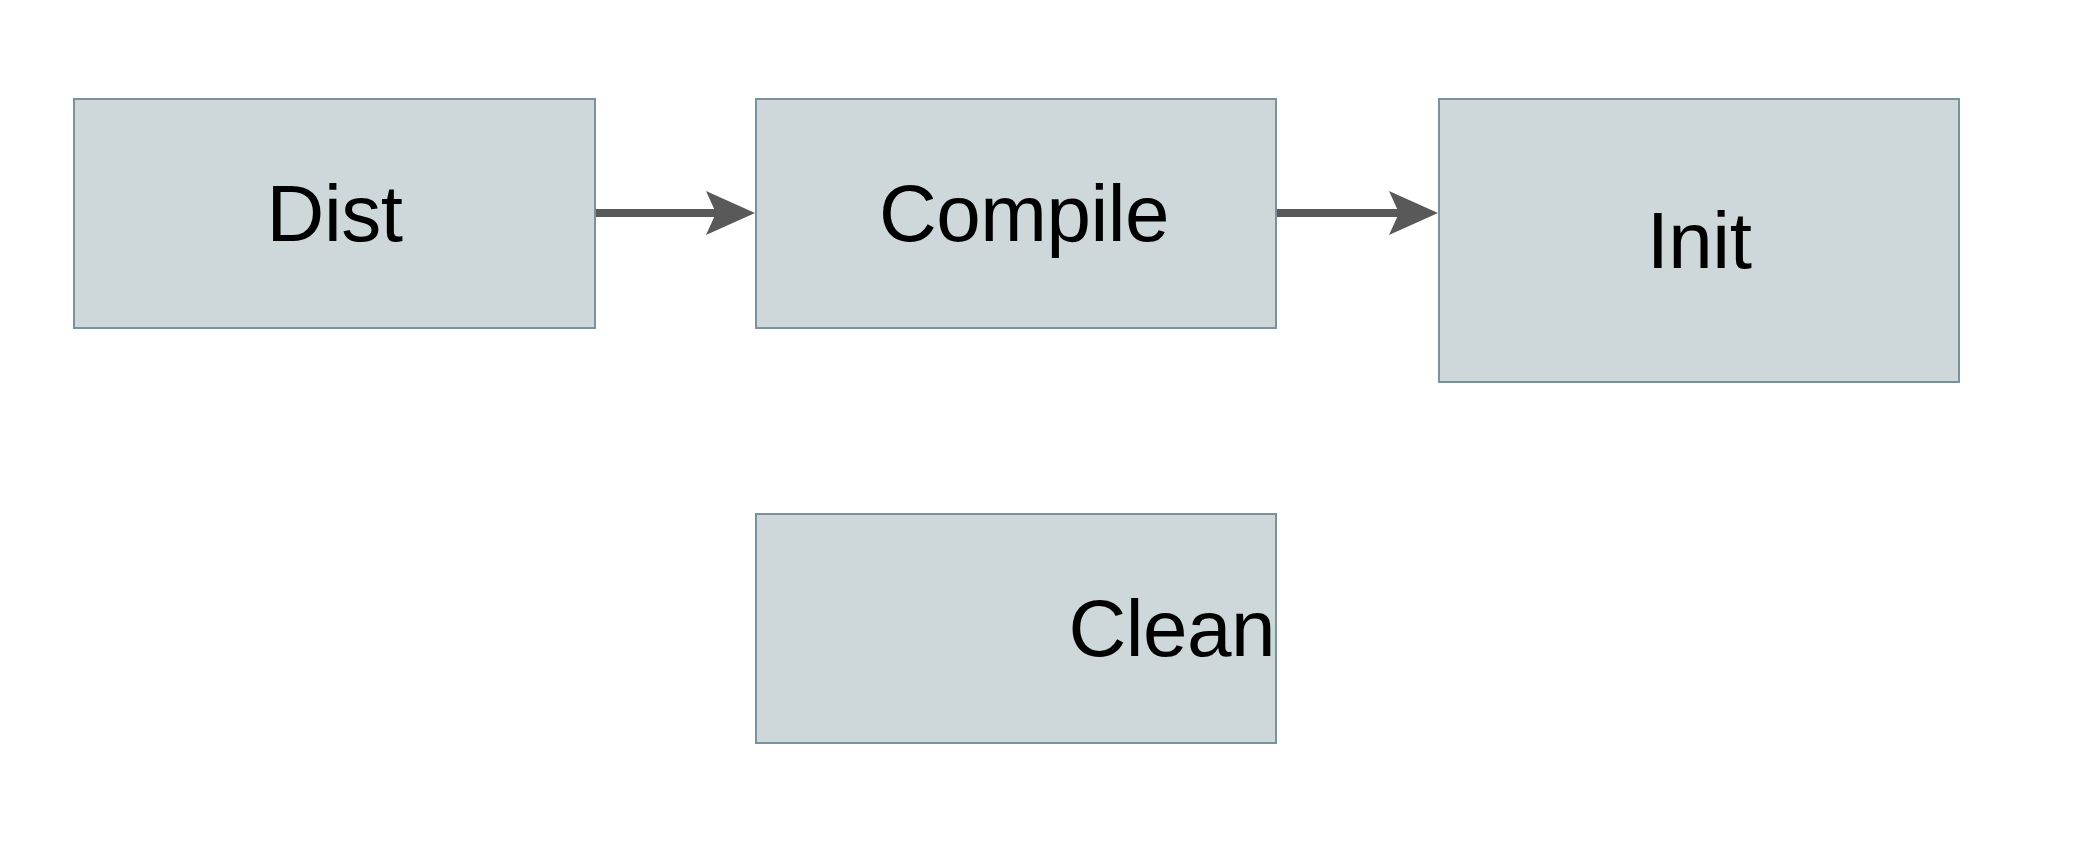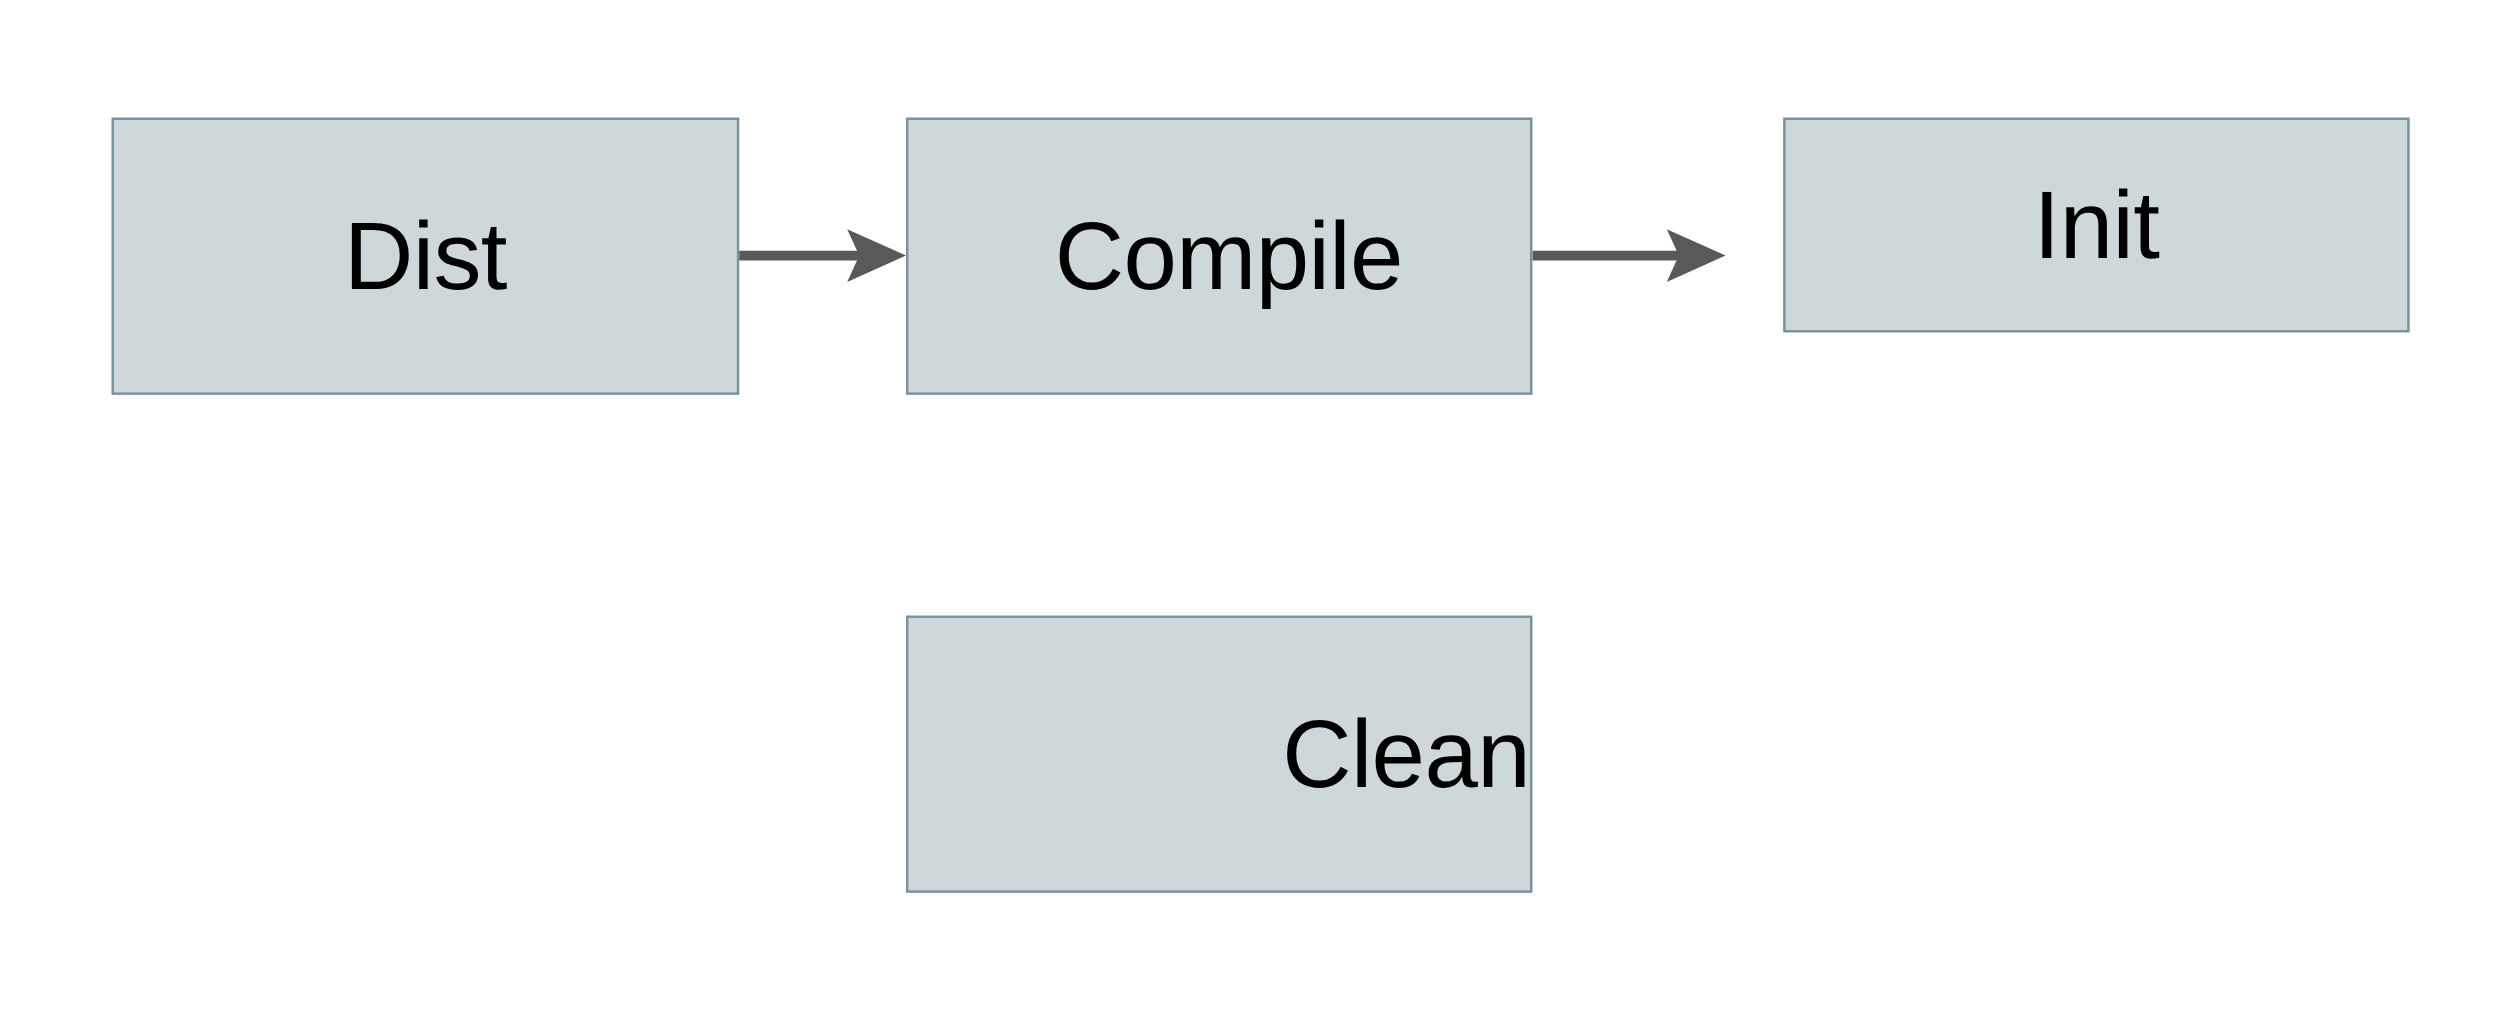--- a/index.html
+++ b/index.html
@@ -31,23 +31,23 @@
     font-family: "Liberation Sans", "DejaVu Sans", sans-serif;
     font-size: 80px;
     font-weight: 400;
     line-height: 1;
     color: #000000;
     letter-spacing: -0.5px;
     white-space: nowrap;
     user-select: none;
   }
   
-  #node-dist    { left: 73px;   top: 98px;  width: 523px; height: 231px; margin-left: 20px; }
+  #node-dist    { left: 73px;   top: 98px;  width: 523px; height: 231px; }
   #node-compile { left: 755px;  top: 98px;  width: 522px; height: 231px; padding-left: 16px; }
-  #node-init    { left: 1438px; top: 98px;  width: 522px; height: 179px; margin-left: 48px; }
+  #node-init    { left: 1438px; top: 98px;  width: 522px; height: 285px; }
   #node-clean   { left: 755px;  top: 513px; width: 522px; height: 231px; justify-content: flex-end; }
 
   .edge-layer {
     position: absolute;
     left: 0;
     top: 0;
     width: 2078px;
     height: 848px;
     pointer-events: none;
   }

